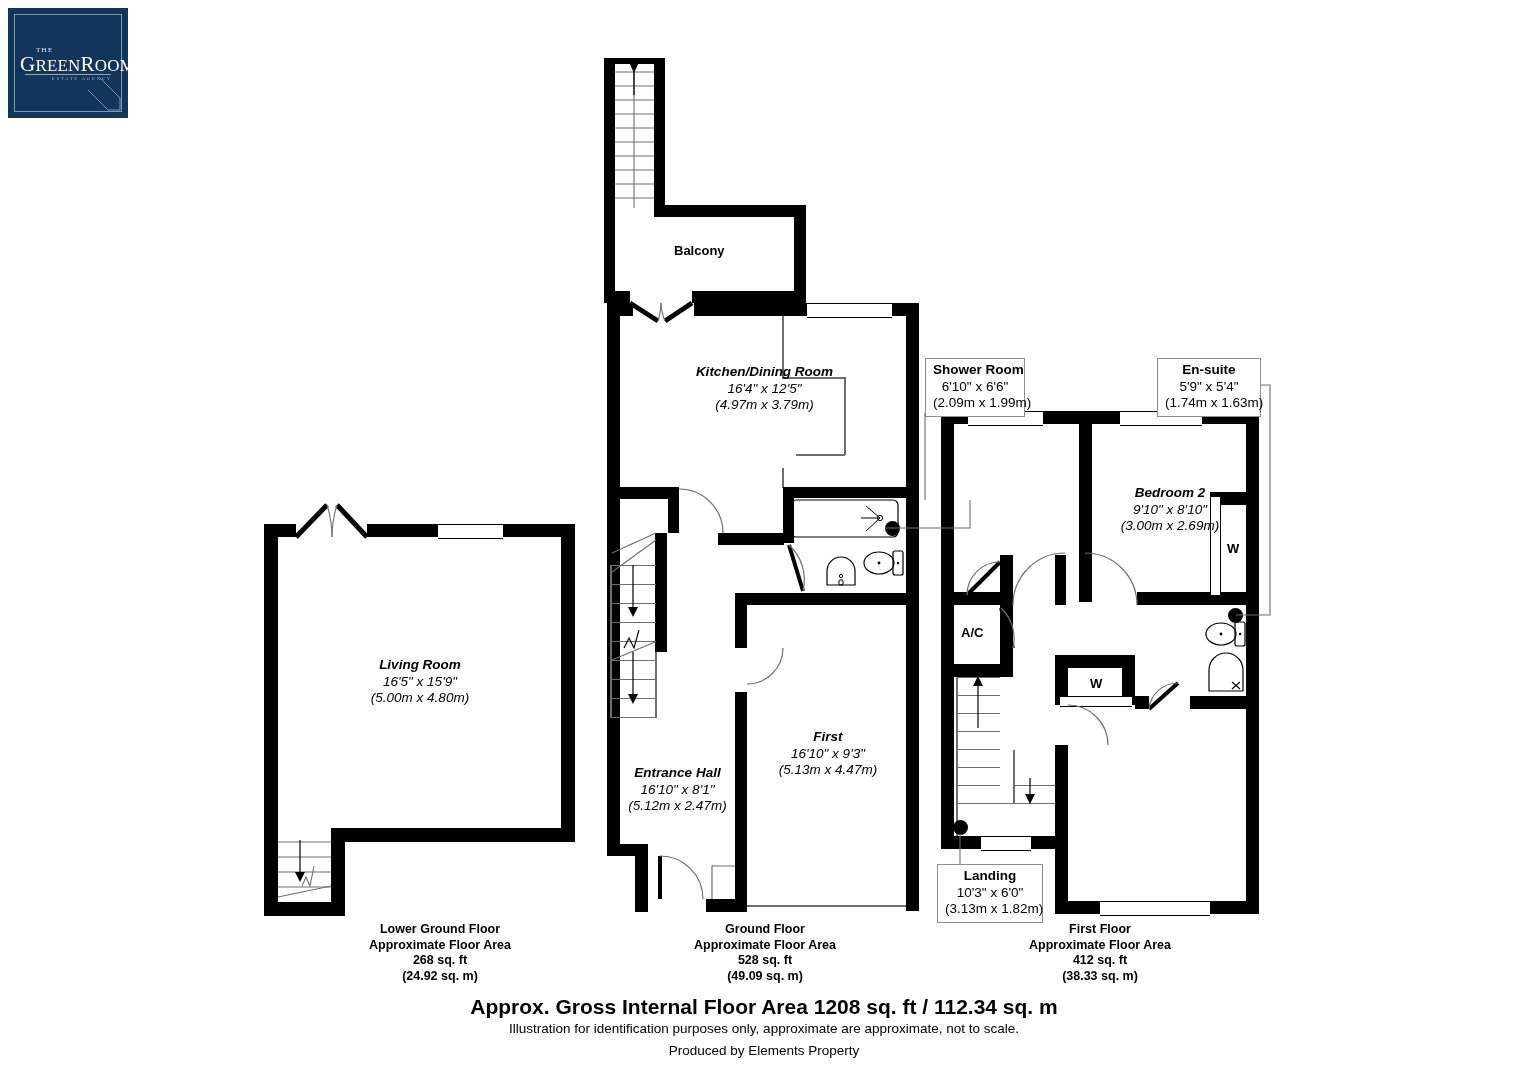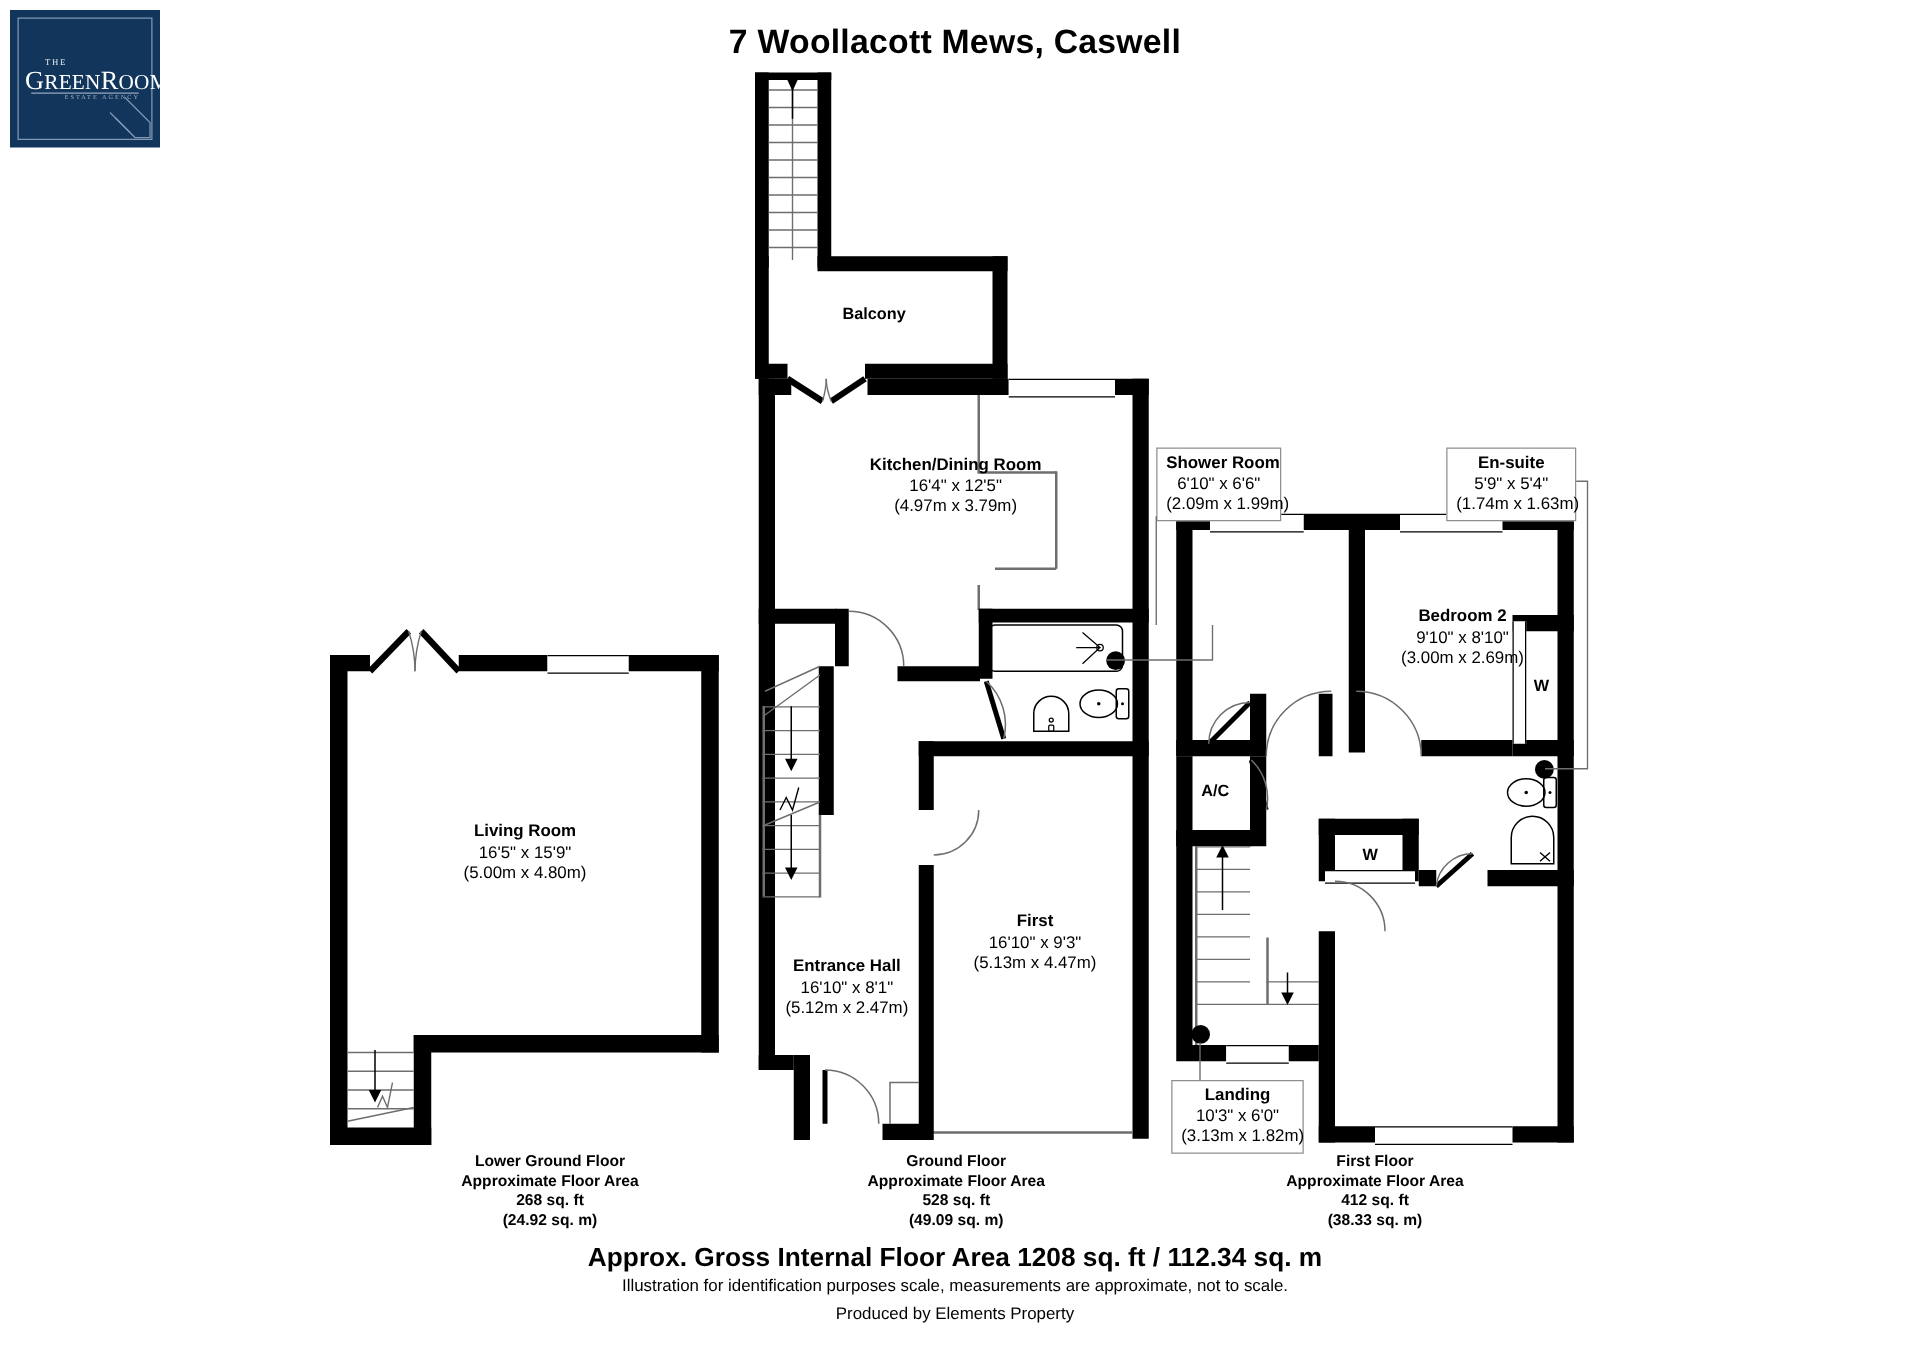--- a/index.html
+++ b/index.html
@@ -21,21 +21,21 @@
   #logo .rule{position:absolute;left:17px;top:66px;width:86px;height:1px;background:#93a8c0;}
   #logo .sub{position:absolute;left:12px;top:68px;width:96px;text-align:right;
         padding-right:4px;box-sizing:border-box;font-size:5px;letter-spacing:1.6px;
         color:#9fb2c7;font-family:"Liberation Serif",serif;}
   #logo .corner{position:absolute;right:6px;bottom:6px;width:36px;height:36px;}
 
   
   #title{position:absolute;left:0;top:18px;width:1528px;text-align:center;
          font-size:27px;font-weight:bold;letter-spacing:.2px;}
   .roomlabel{position:absolute;text-align:center;font-size:13.5px;line-height:16.5px;
-         font-weight:bold;white-space:nowrap;}
+         font-weight:bold;white-space:nowrap;font-style:italic;}
   .roomlabel .dim{font-weight:normal;}
   .tinylabel{position:absolute;font-size:13px;font-weight:bold;}
   .callout{position:absolute;border:1px solid #8f8f8f;background:#fff;
         text-align:center;font-size:13.5px;line-height:16.5px;font-weight:bold;
         padding:3px 7px 4px 7px;white-space:nowrap;box-sizing:border-box;}
   .callout .dim{font-weight:normal;}
   .floorcap{position:absolute;text-align:center;font-size:12.5px;line-height:15.5px;
         font-weight:bold;white-space:nowrap;}
   #grosstotal{position:absolute;left:0;top:995px;width:1528px;text-align:center;
         font-size:21px;font-weight:bold;}
@@ -62,21 +62,20 @@
     <div class="the">THE</div>
     <div class="name"><span class="cap">G</span><span>REEN</span><span class="cap">R</span><span>OOM</span></div>
     <div class="rule"></div>
     <div class="sub">ESTATE AGENCY</div>
     <svg class="corner" viewBox="0 0 36 36">
       <path d="M2 14 L22 34 L34 34 L34 22 L14 2" fill="none" stroke="#7f97b3" stroke-width="1"></path>
       <path d="M6 18 L18 30" fill="none" stroke="#7f97b3" stroke-width="1"></path>
     </svg>
   </div>
 
-  <div id="title">7 Woollacott Mews, Caswell</div>
 
   <div class="wall" style="left:264px;top:524px;width:14px;height:392px;"></div>
   <div class="wall" style="left:561px;top:524px;width:14px;height:318px;"></div>
   <div class="wall" style="left:331px;top:828px;width:244px;height:14px;"></div>
   <div class="wall" style="left:264px;top:902px;width:81px;height:14px;"></div>
   <div class="wall" style="left:331px;top:828px;width:14px;height:88px;"></div>
 
   <div class="wall" style="left:264px;top:524px;width:32px;height:13px;"></div>
   <div class="wall" style="left:367px;top:524px;width:71px;height:13px;"></div>
   <div class="win" style="left:438px;top:524px;width:65px;height:13px;"></div>
@@ -349,16 +348,16 @@
     <div>(49.09 sq. m)</div>
   </div>
   <div class="floorcap" style="left:960px;top:922px;width:280px;">
     <div>First Floor</div>
     <div>Approximate Floor Area</div>
     <div>412 sq. ft</div>
     <div>(38.33 sq. m)</div>
   </div>
 
   <div id="grosstotal">Approx. Gross Internal Floor Area 1208 sq. ft / 112.34 sq. m</div>
-  <div id="disclaimer">Illustration for identification purposes scale, measurements are approximate, not to scale.</div>
+  <div id="disclaimer">Illustration for identification purposes only, approximate are approximate, not to scale.</div>
   <div id="producer">Produced by Elements Property</div>
 
 </div>
 
 </body></html>

